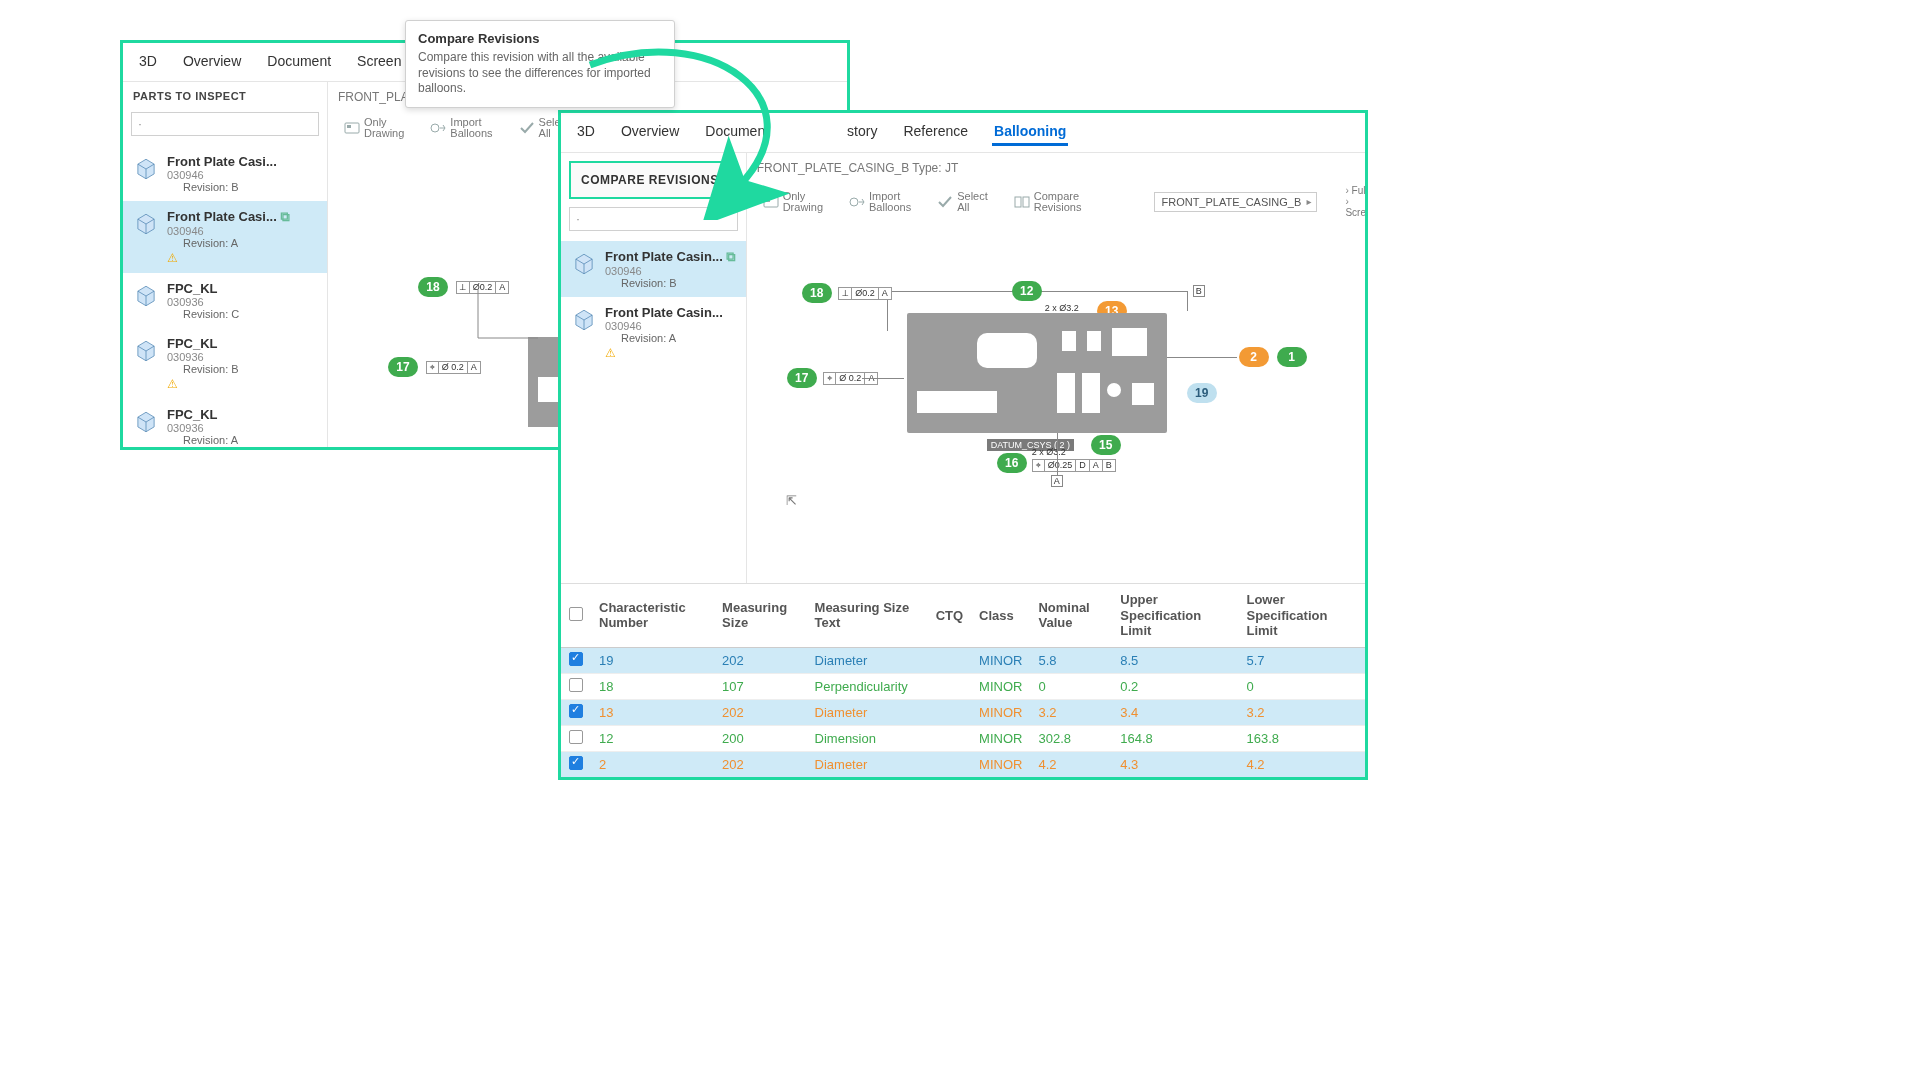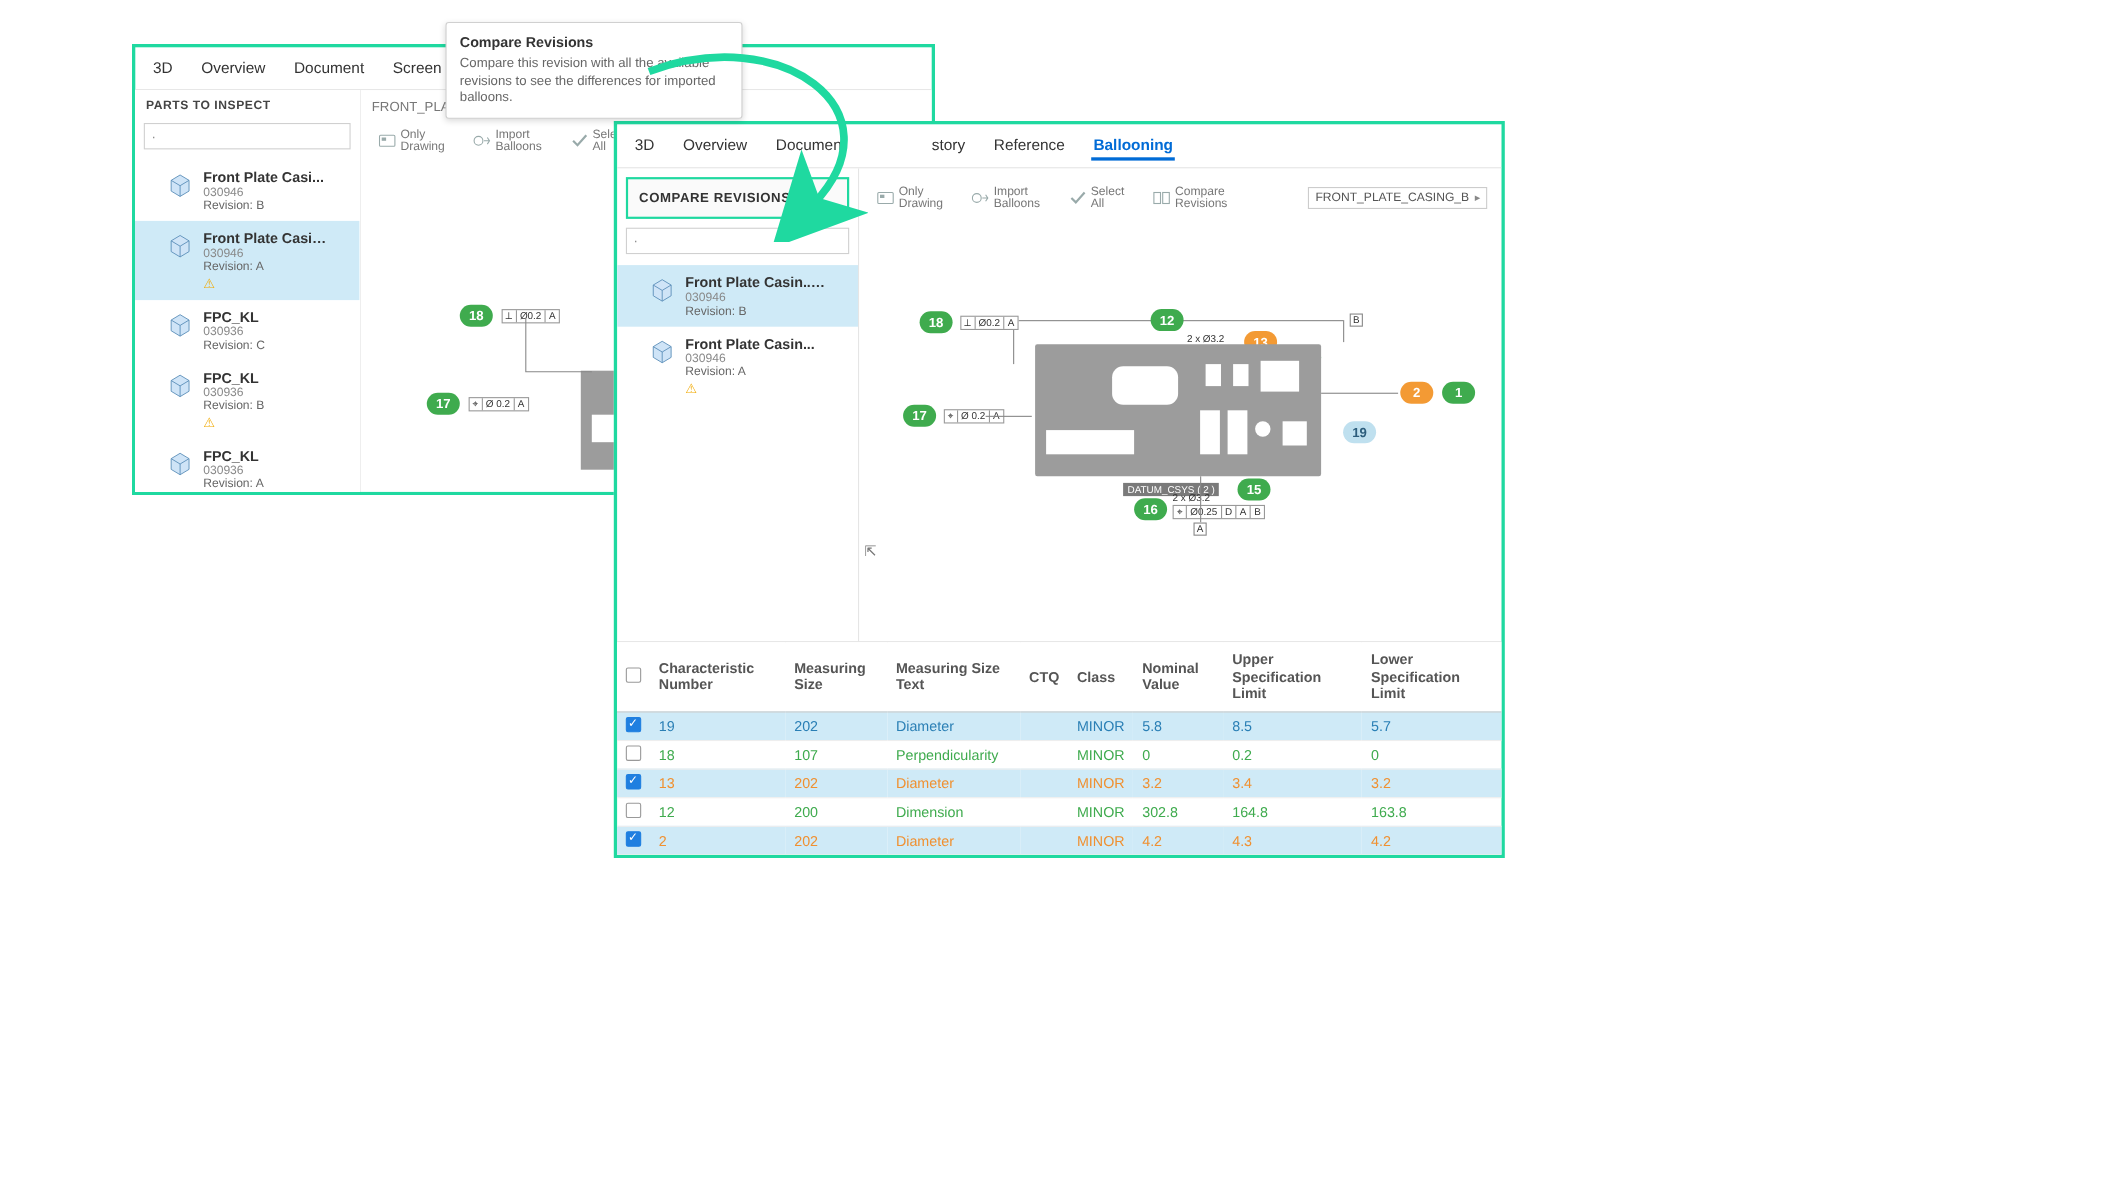--- a/index.html
+++ b/index.html
@@ -64,42 +64,42 @@
     margin: 4px 8px 10px 8px;
     border: 1px solid #d0d0d0;
     padding: 4px 6px;
     font-size: 12px;
     color: #888;
   }
 
   .part-item {
     display: flex;
     gap: 8px;
-    padding: 8px 28px;
+    padding: 8px 10px;
     cursor: pointer;
   }
   .part-item.selected {
     background: #cfeaf7;
   }
   .part-icon {
     width: 26px; height: 26px;
     flex-shrink: 0;
     margin-top: 2px;
   }
   .part-text { flex: 1; min-width: 0; }
   .part-name {
     font-size: 13px;
     font-weight: 600;
     white-space: nowrap;
     overflow: hidden;
     text-overflow: ellipsis;
     color: #333;
   }
   .part-id { font-size: 11px; color: #888; }
-  .part-rev { font-size: 11px; color: #666; }
+  .part-rev { font-size: 11px; color: #666; margin-left: 16px; }
   .warn-icon { font-size: 12px; color: #f1a900; margin-top: 2px; display:inline-block; }
 
   
   .content-a {
     flex: 1;
     position: relative;
     padding: 6px 10px;
     background: #fff;
   }
   .breadcrumb {
@@ -576,20 +576,21 @@
       <div class="part-id">030946</div>
       <div class="part-rev">Revision:  A</div>
       <span class="warn-icon">⚠</span>
     </div>
           </div>
         </div>
       <span class="cursor-pointer-icon">⇱</span>
     </div>
 
     <div class="content-b">
+      <div class="breadcrumb">FRONT_PLATE_CASING_B Type: JT</div>
 
       <div class="toolbar">
         <div class="tool-item">
           <span class="tool-icon">
             <svg viewBox="0 0 16 14">
                 <rect x="1" y="2" width="14" height="10" rx="1" fill="none" stroke="#9aa"></rect>
                 <rect x="3" y="4" width="4" height="3" fill="#9aa"></rect>
               </svg>
           </span>
           <span class="tool-texts">

